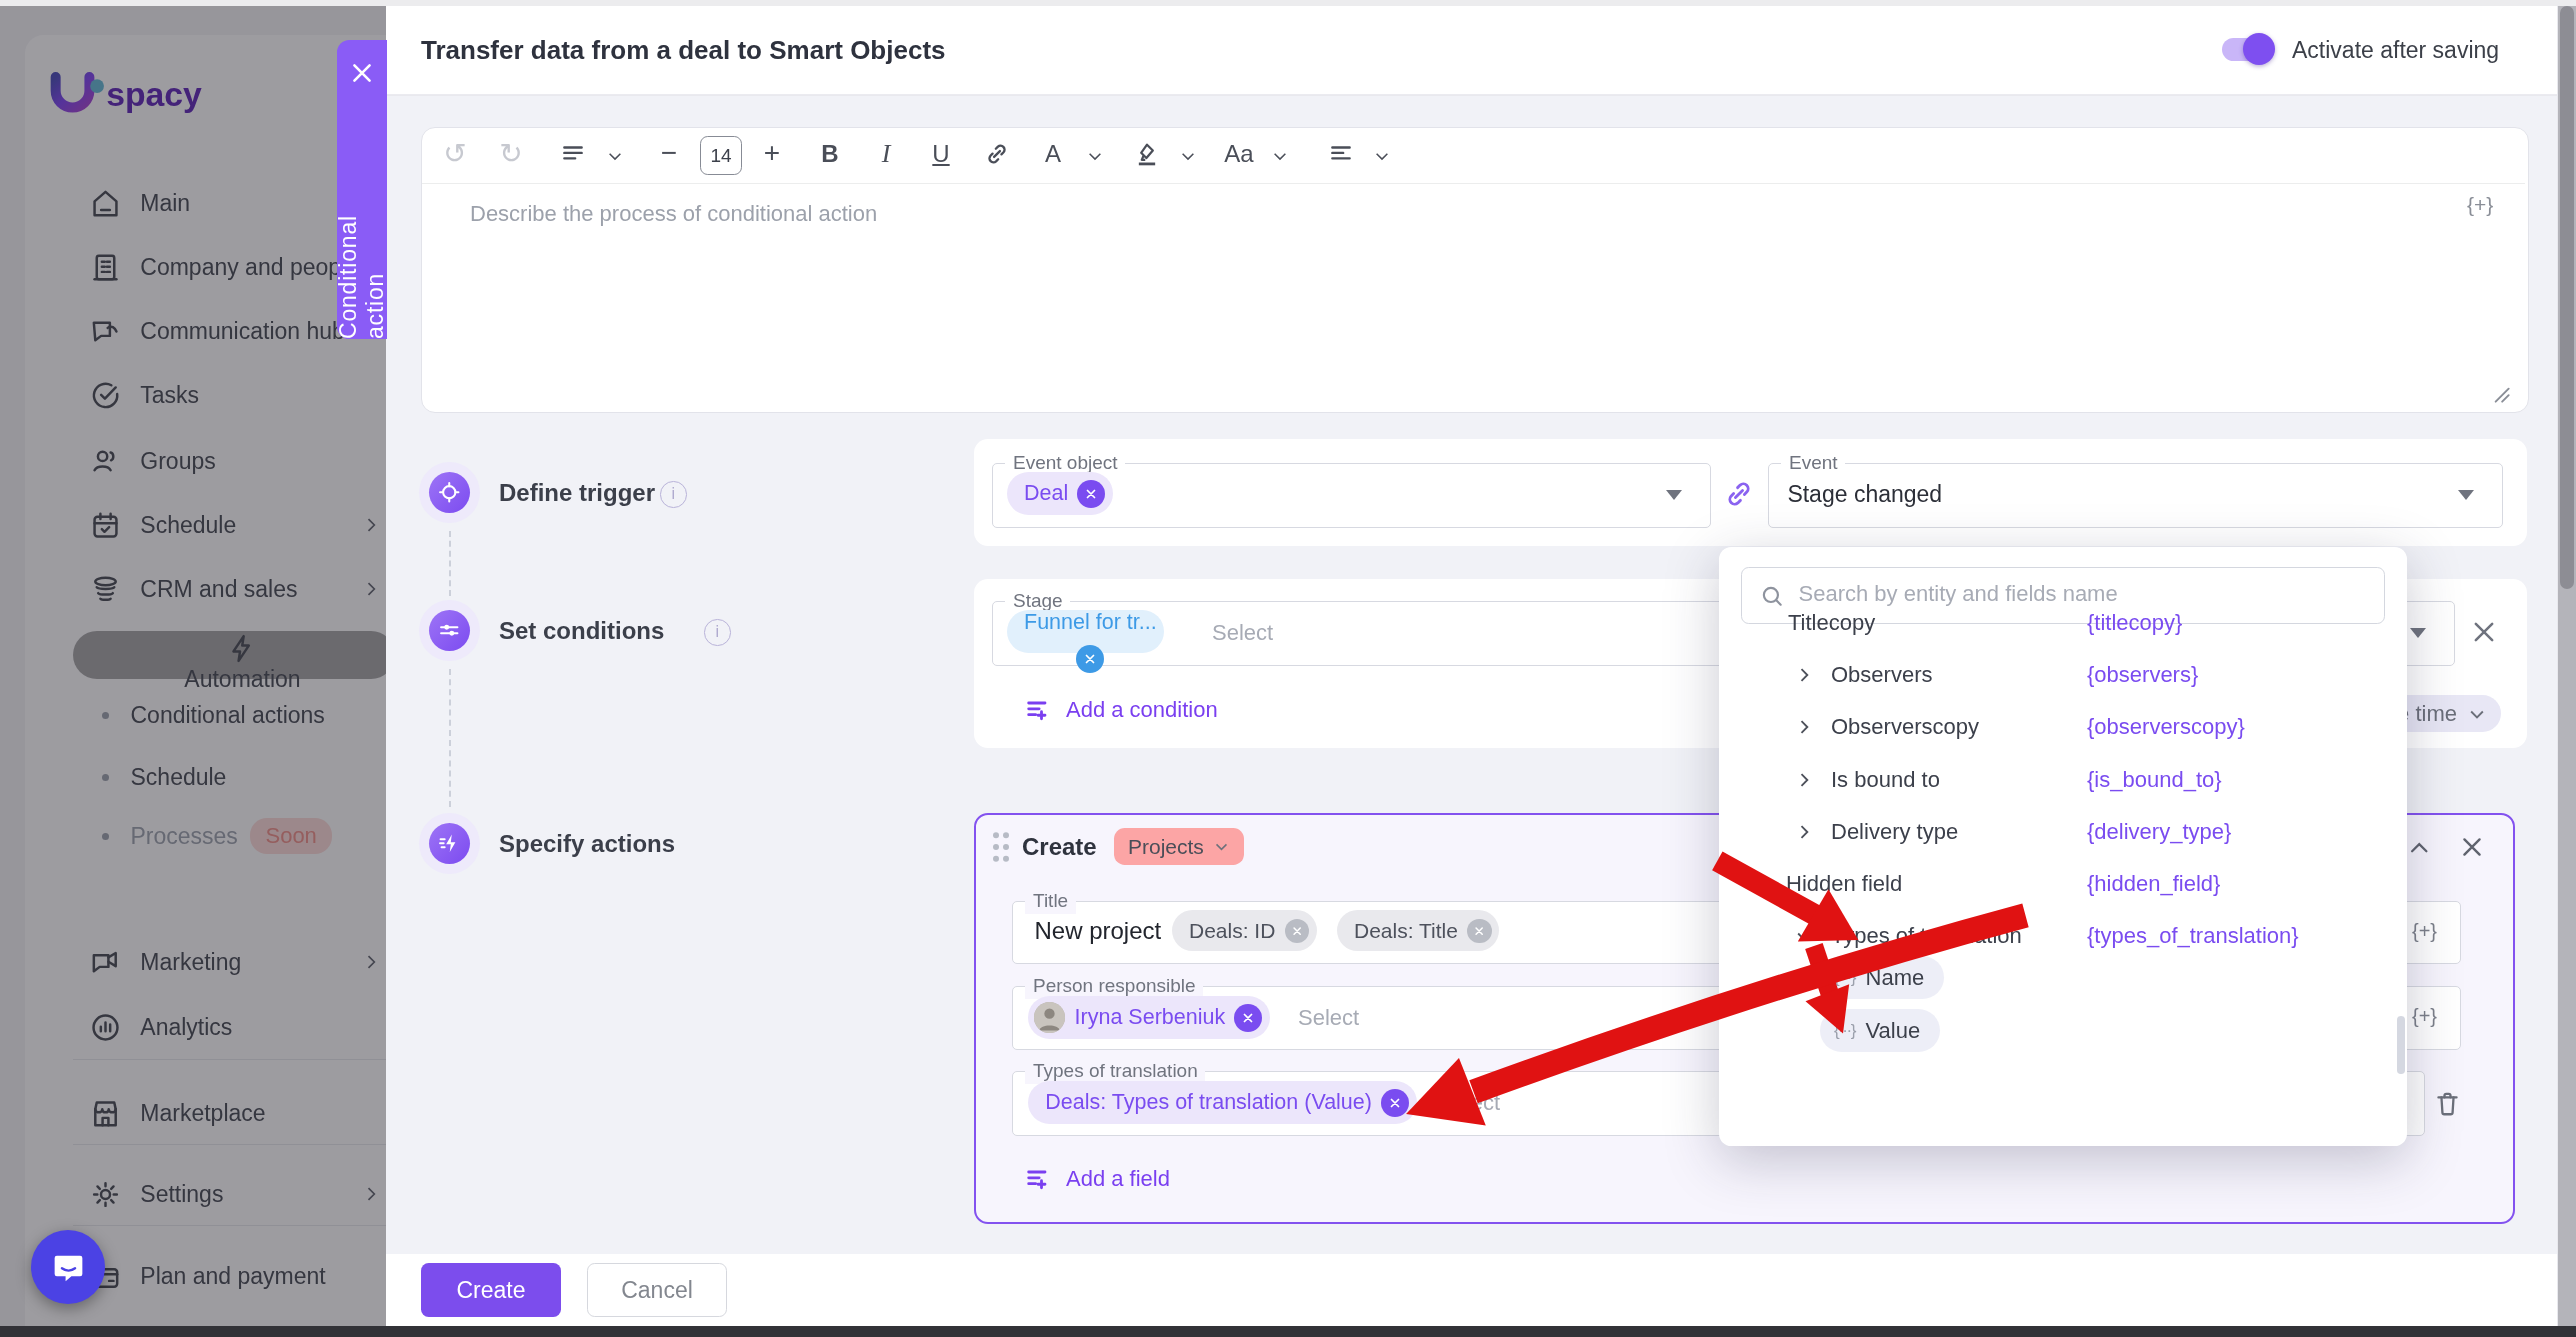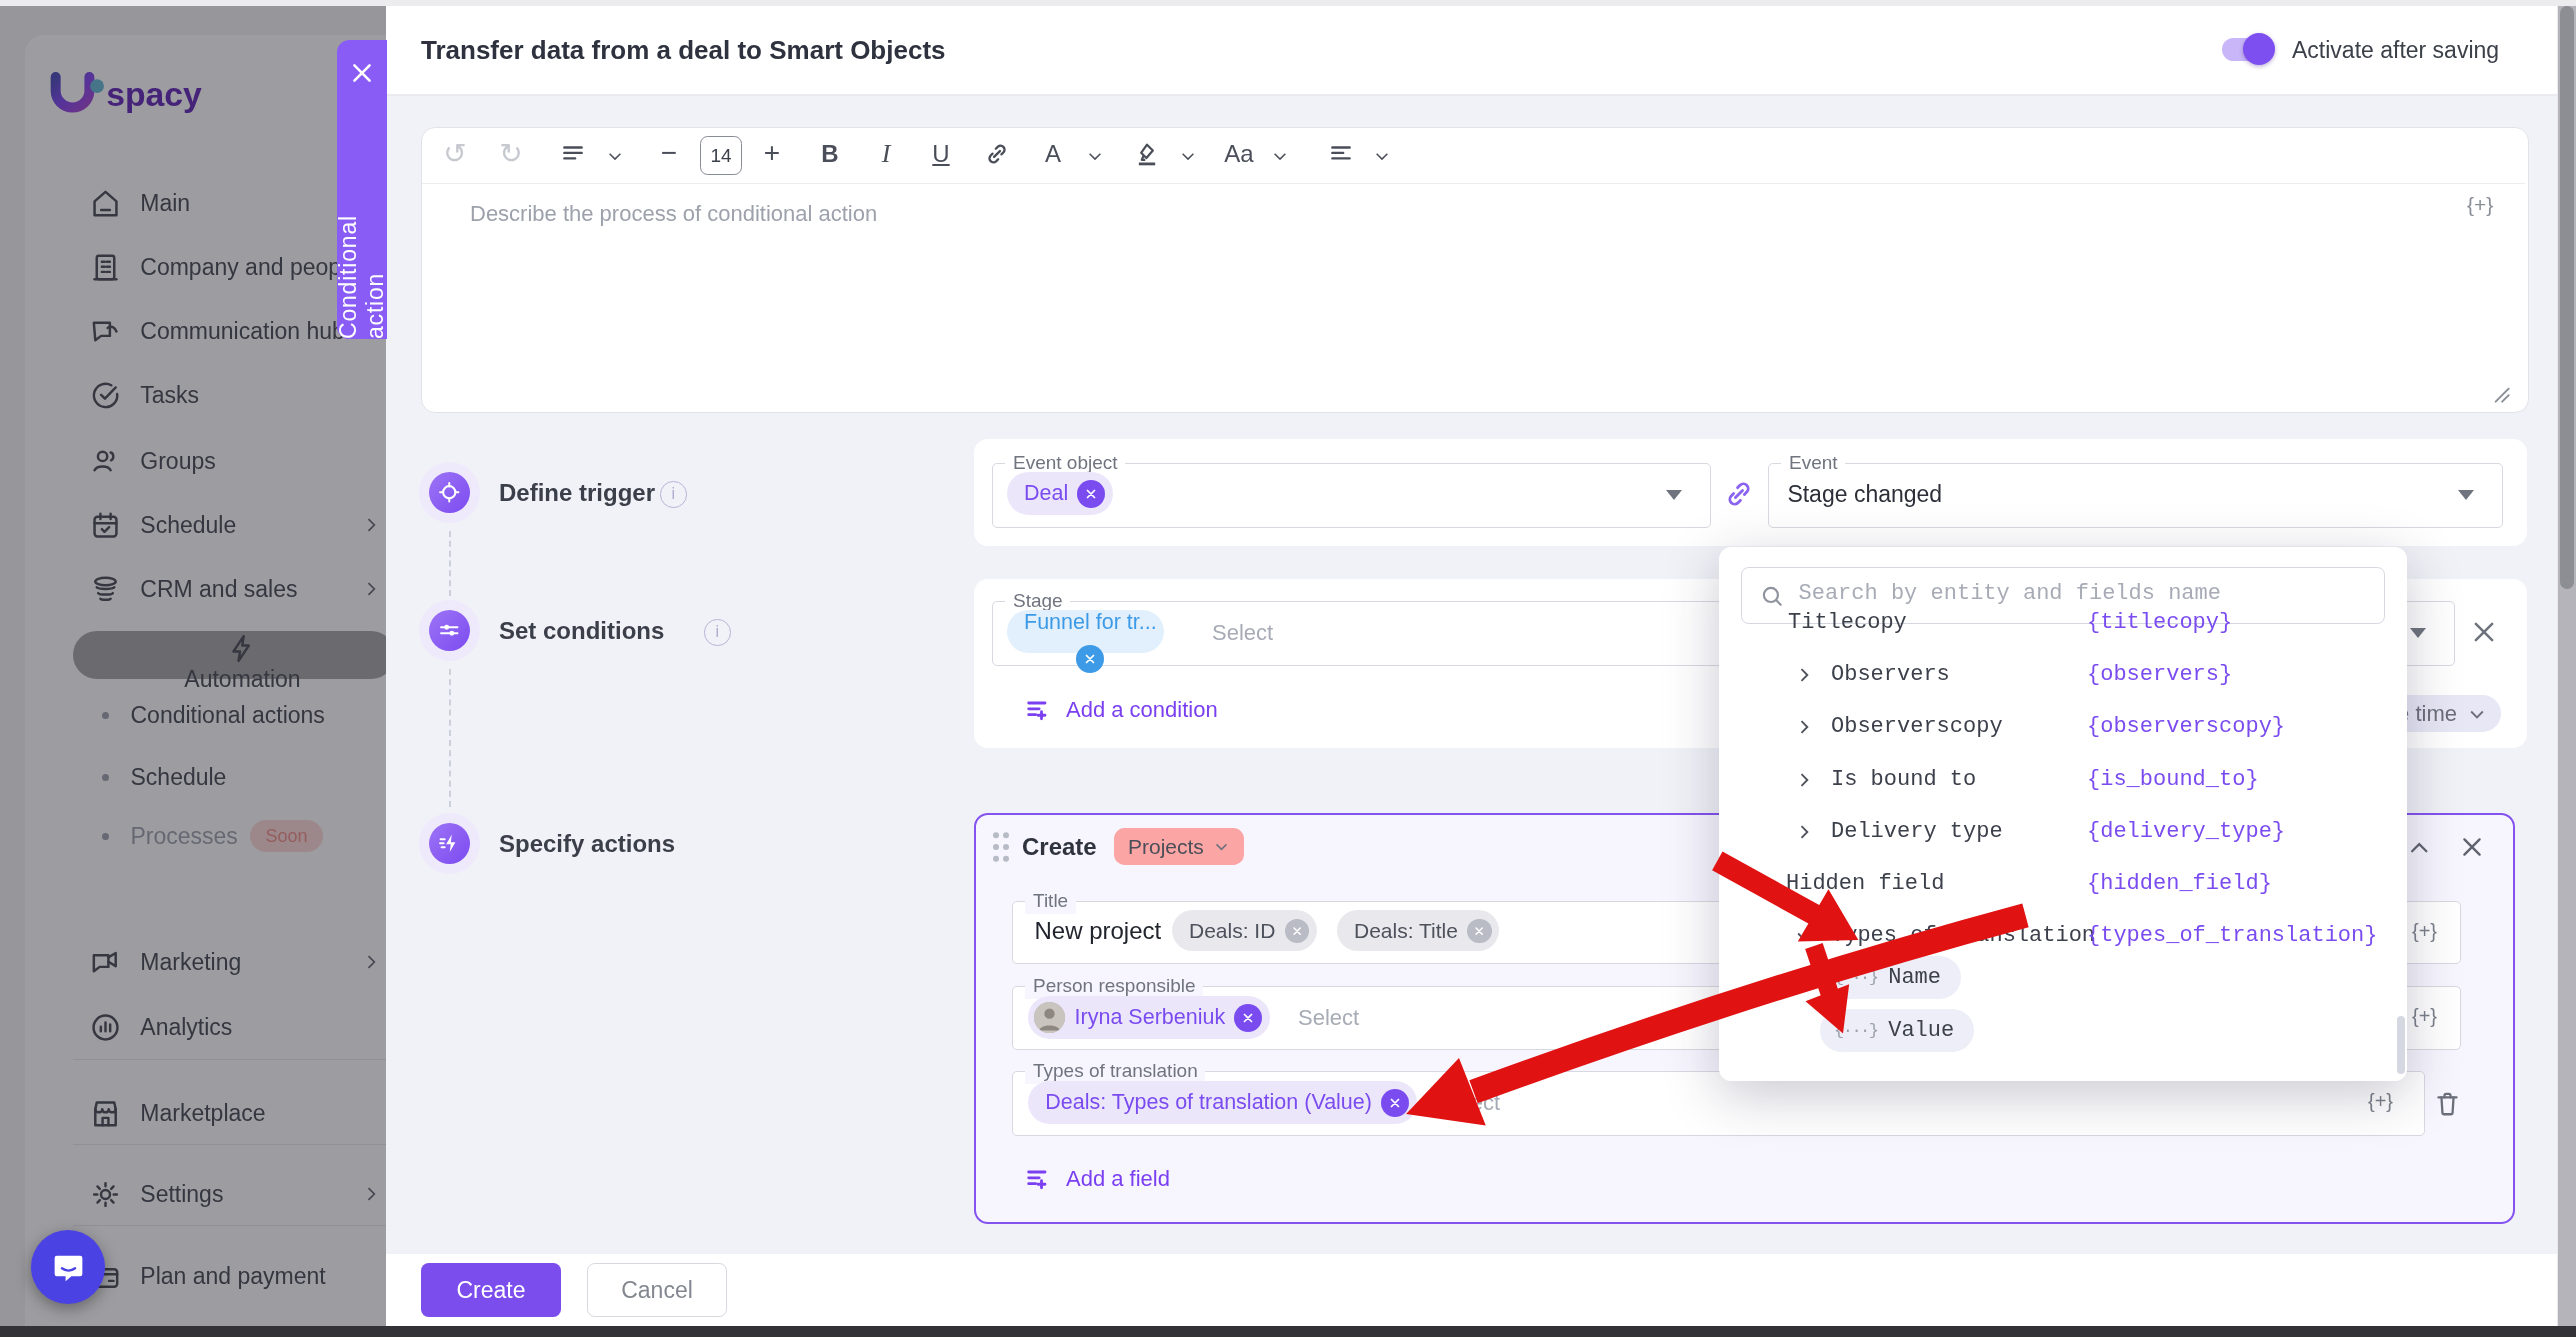--- a/index.html
+++ b/index.html
@@ -11,21 +11,21 @@
   #sidebar{position:absolute;left:0;top:6.1px;width:386px;height:1320px;background:#f2f2f5;}
   #sidebar-panel{position:absolute;left:25px;top:29px;width:361px;height:1297px;background:#fdfdfe;border-radius:18.4px 0 0 0;}
   .srow{position:absolute;left:48px;width:322px;height:48px;display:flex;align-items:center;}
   .srow .ic{width:35px;height:35px;margin-left:15.3px;flex:0 0 auto;}
   .srow .lb{margin-left:17px;font-size:23px;color:#41454f;}
   .srow .chev{margin-left:auto;margin-right:14px;}
   .srow.active{background:#a3a3a3;border-radius:24px;flex-direction:column;}
   .bullet{width:7px;height:7px;border-radius:50%;background:#9aa0ab;margin-left:29px;flex:0 0 auto;}
   .sub .lb{margin-left:21.5px;}
   .sdivider{position:absolute;left:48px;width:337px;height:0;border-top:1.5px solid #e6e7ec;}
-  .badge-soon{margin-left:12.3px;background:#fbd9d7;color:#ee8c86;font-size:18px;padding:5.4px 15.3px;border-radius:17px;}
+  .badge-soon{margin-left:12.3px;background:#fbd9d7;color:#ee8c86;font-size:22px;padding:5.4px 15.3px;border-radius:17px;}
   
   #dim{position:absolute;left:0;top:6.1px;width:386px;height:1320px;background:rgba(40,37,46,0.45);z-index:20;}
   
   #modal-header{position:absolute;left:386px;top:6.1px;width:2171px;height:88px;background:#ffffff;border-bottom:1.5px solid #ebebf0;z-index:25;}
   #modal-content{position:absolute;left:386px;top:96px;width:2171px;height:1158px;background:#f1f2f7;z-index:25;}
   #modal-footer{position:absolute;left:386px;top:1254px;width:2171px;height:72px;background:#ffffff;z-index:25;}
   .card{position:absolute;background:#fff;border-radius:14px;}
   
   .fs{position:absolute;background:#fff;border:1.5px solid #d7d9e1;border-radius:5px;}
   .fs .lbl{position:absolute;top:-14px;left:12.3px;font-size:19px;color:#70747f;background:#fff;padding:0 7.7px;line-height:26px;}
@@ -42,21 +42,21 @@
   .chip.gray{background:#e9e9ed;color:#4d515c;}
   .chip.gray .x{background:#b9bcc4;}
   
   .step-ring{position:absolute;width:61px;height:61px;border-radius:50%;background:#eeeafb;display:flex;align-items:center;justify-content:center;}
   .step-core{width:41px;height:41px;border-radius:50%;background:linear-gradient(135deg,#9d74f6,#7c4bf0);display:flex;align-items:center;justify-content:center;}
   .step-label{position:absolute;font-size:24px;font-weight:bold;color:#3b3f4a;}
   .info{position:absolute;width:24.5px;height:24.5px;border-radius:50%;border:1.5px solid #b9b3d9;color:#b0aacf;font-size:16px;display:flex;align-items:center;justify-content:center;}
   .dashline{position:absolute;width:0;border-left:2.3px dashed #ccd0da;}
   .addlink{position:absolute;display:flex;align-items:center;gap:14px;color:#7a3ff0;font-size:22px;font-weight:500;}
   
-  #dropdown{position:absolute;left:1719px;top:547px;width:688px;height:534px;background:#fff;border-radius:12.3px;box-shadow:0 14px 54px rgba(40,40,70,.25);z-index:50;font-family:Liberation Mono, monospace;}
+  #dropdown{position:absolute;left:1719px;top:547px;width:688px;height:599px;background:#fff;border-radius:12.3px;box-shadow:0 14px 54px rgba(40,40,70,.25);z-index:50;}
   .dd-row{position:absolute;display:flex;align-items:center;font-size:22px;color:#3c404b;}
   .dd-tok{position:absolute;font-size:22px;color:#7a4cf0;}
   .dd-pill{position:absolute;display:inline-flex;align-items:center;gap:10.7px;background:#edeef7;border-radius:21.5px;height:43px;padding:0 20px 0 14px;font-size:22px;color:#3c404b;}
   .dd-pill .br{font-size:17px;color:#9ba0ac;letter-spacing:-1.5px;}
   
   .tb{position:absolute;transform:translate(-50%,-50%);font-size:24px;color:#4a4e58;}
   .tbchev{position:absolute;transform:translate(-50%,-50%);}
   
   .btn{position:absolute;border-radius:7.7px;display:flex;align-items:center;justify-content:center;font-size:23px;}
   

